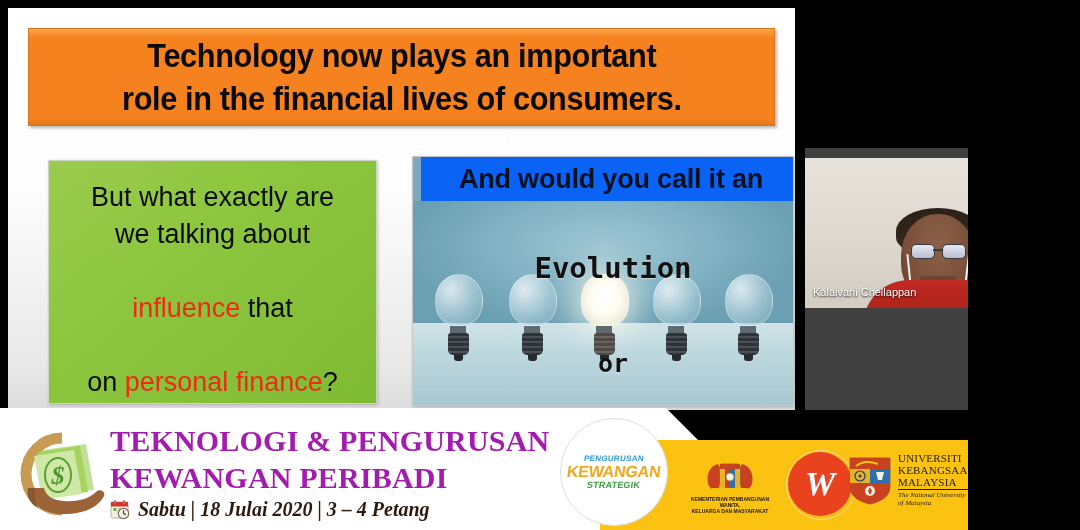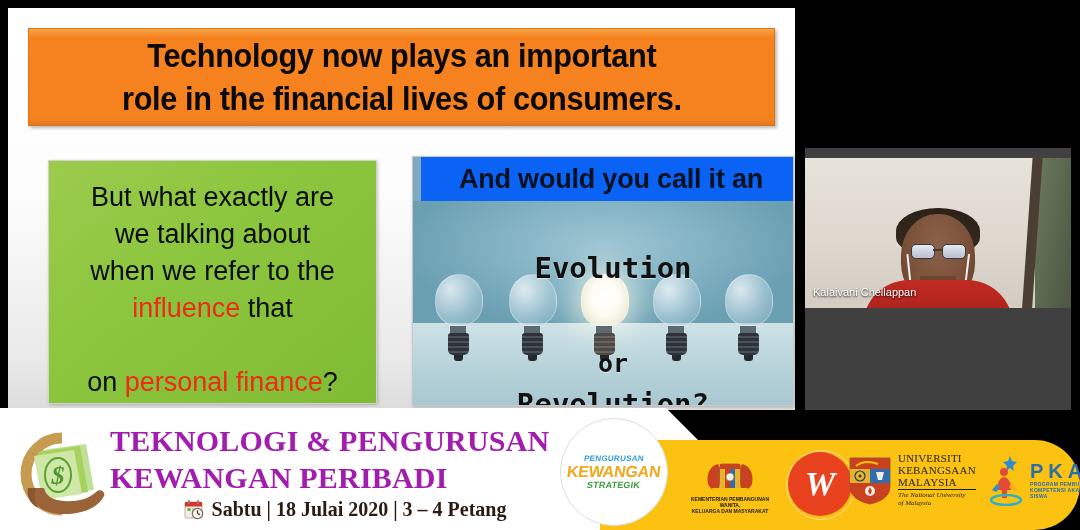--- a/index.html
+++ b/index.html
@@ -1,17 +1,17 @@
 <!DOCTYPE html>
 <html><head>
 <meta charset="utf-8">
 <style>
   html,body{margin:0;padding:0;background:#000;}
   body{width:1080px;height:530px;overflow:hidden;font-family:"Liberation Sans",sans-serif;}
-  #root{position:relative;width:1080px;height:530px;background:#000;overflow:hidden;}
+  #root{position:relative;width:968px;height:530px;background:#000;overflow:hidden;}
 
   
   #slide-area{
     position:absolute;left:8px;top:8px;width:787px;height:402px;
     background:linear-gradient(180deg,#ffffff 0%,#fdfdfd 45%,#e9e9e9 88%,#dcdcdc 100%);
     overflow:hidden;
   }
   #slide-inner{position:absolute;left:0;top:0;right:0;bottom:0;}
 
   
@@ -161,23 +161,23 @@
   #money-logo{position:absolute;left:12px;top:18px;width:96px;height:96px;}
   #banner-title{
     position:absolute;left:110px;top:14px;width:470px;
     text-align:left;
     font-family:"Liberation Serif","DejaVu Serif",serif;font-weight:bold;
     font-size:30px;line-height:37px;color:#a21caf;letter-spacing:.2px;
     white-space:pre-line;
   }
   #banner-date{
     position:absolute;left:110px;top:90px;width:470px;
-    display:flex;align-items:center;justify-content:center;gap:7px;
+    display:flex;align-items:center;gap:7px;
     font-family:"Liberation Serif","DejaVu Serif",serif;font-weight:bold;
-    font-size:20px;color:#2b1a10;
+    font-size:20px;color:#2b1a10;font-style:italic;
   }
   #cal-icon{width:21px;height:21px;position:relative;flex:0 0 auto;}
 
   
   #banner-yellow{
     position:absolute;left:600px;top:440px;width:480px;height:90px;background:#fcc211;
     border-radius:0 62px 62px 0;
   }
   #pks-circle{
     position:absolute;left:-40px;top:-22px;width:106px;height:106px;border-radius:50%;
@@ -216,21 +216,21 @@
 
       <div id="headline-box">
         <div id="headline-text">Technology now plays an important
 role in the financial lives of consumers.</div>
       </div>
 
       <div id="green-box">
         <div id="green-text">
           <span>But what exactly are</span><br>
           <span>we talking about</span><br>
-          <span>when we refer to the</span><br>
+          <br>
           <span class="hl">influence</span><span> that</span><br>
           <br>
           <span>on </span><span class="hl">personal finance</span><span>?</span>
         </div>
       </div>
 
       <div id="evo-box">
         <div id="evo-caption">
           <span>And would you call it an</span>
         </div>
@@ -263,21 +263,20 @@
           </div>
           <div class="bulb" style="left:312px;">
             <div class="glass"></div>
               <div class="neck"></div>
               <div class="base"></div>
               <div class="tip"></div>
           </div>
 
           <div id="evo-word1">Evolution</div>
           <div id="evo-word2">or</div>
-          <div id="evo-word3">Revolution?</div>
         </div>
       </div>
 
     </div>
   </div>
 
   <div id="right-col">
 
 
     <div id="webcam">

